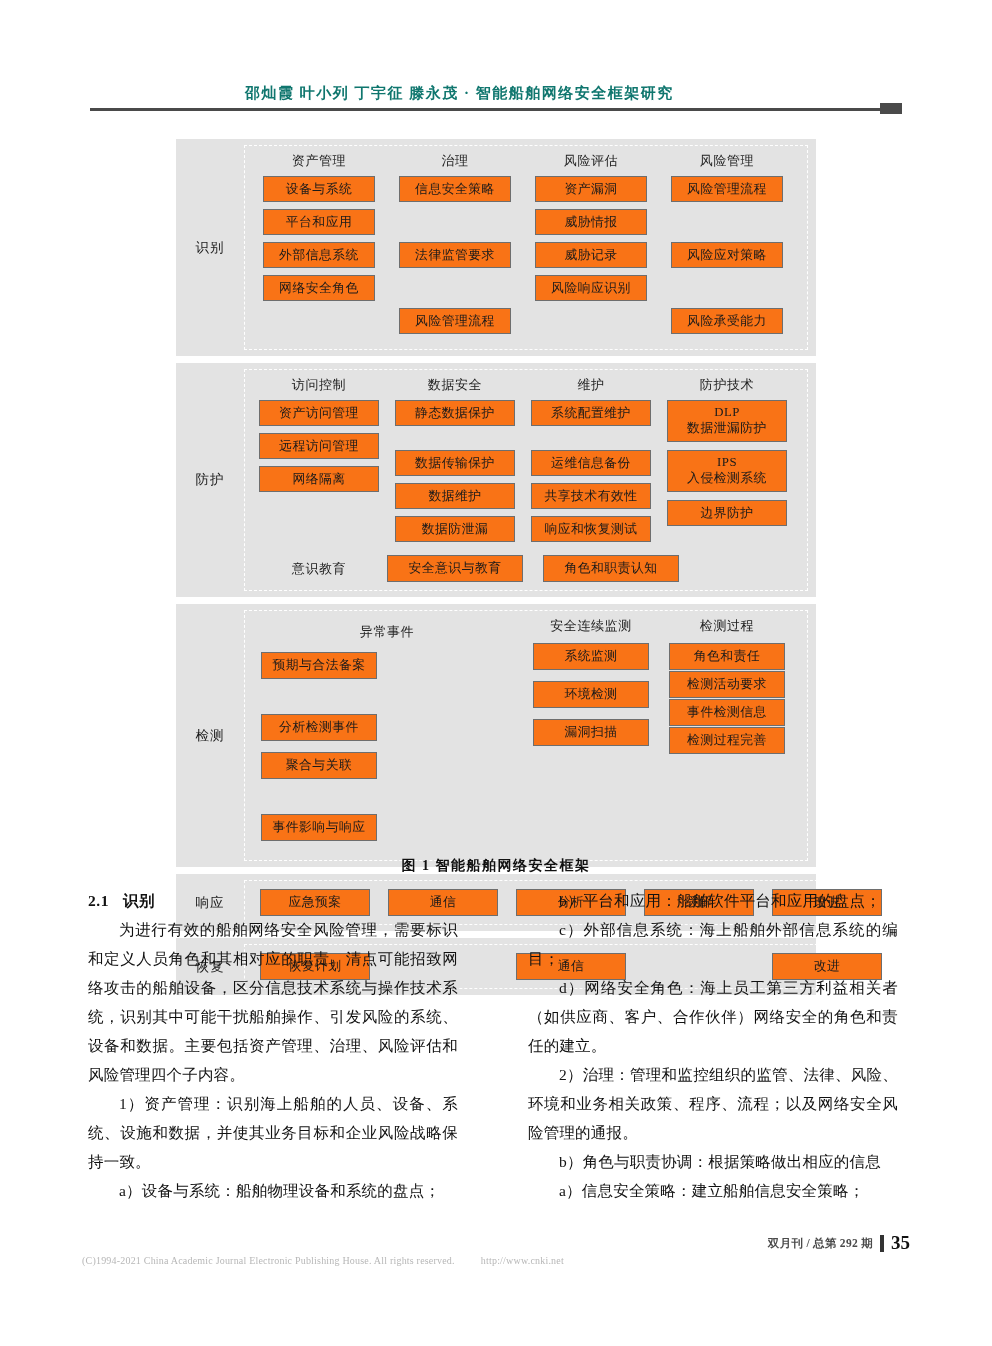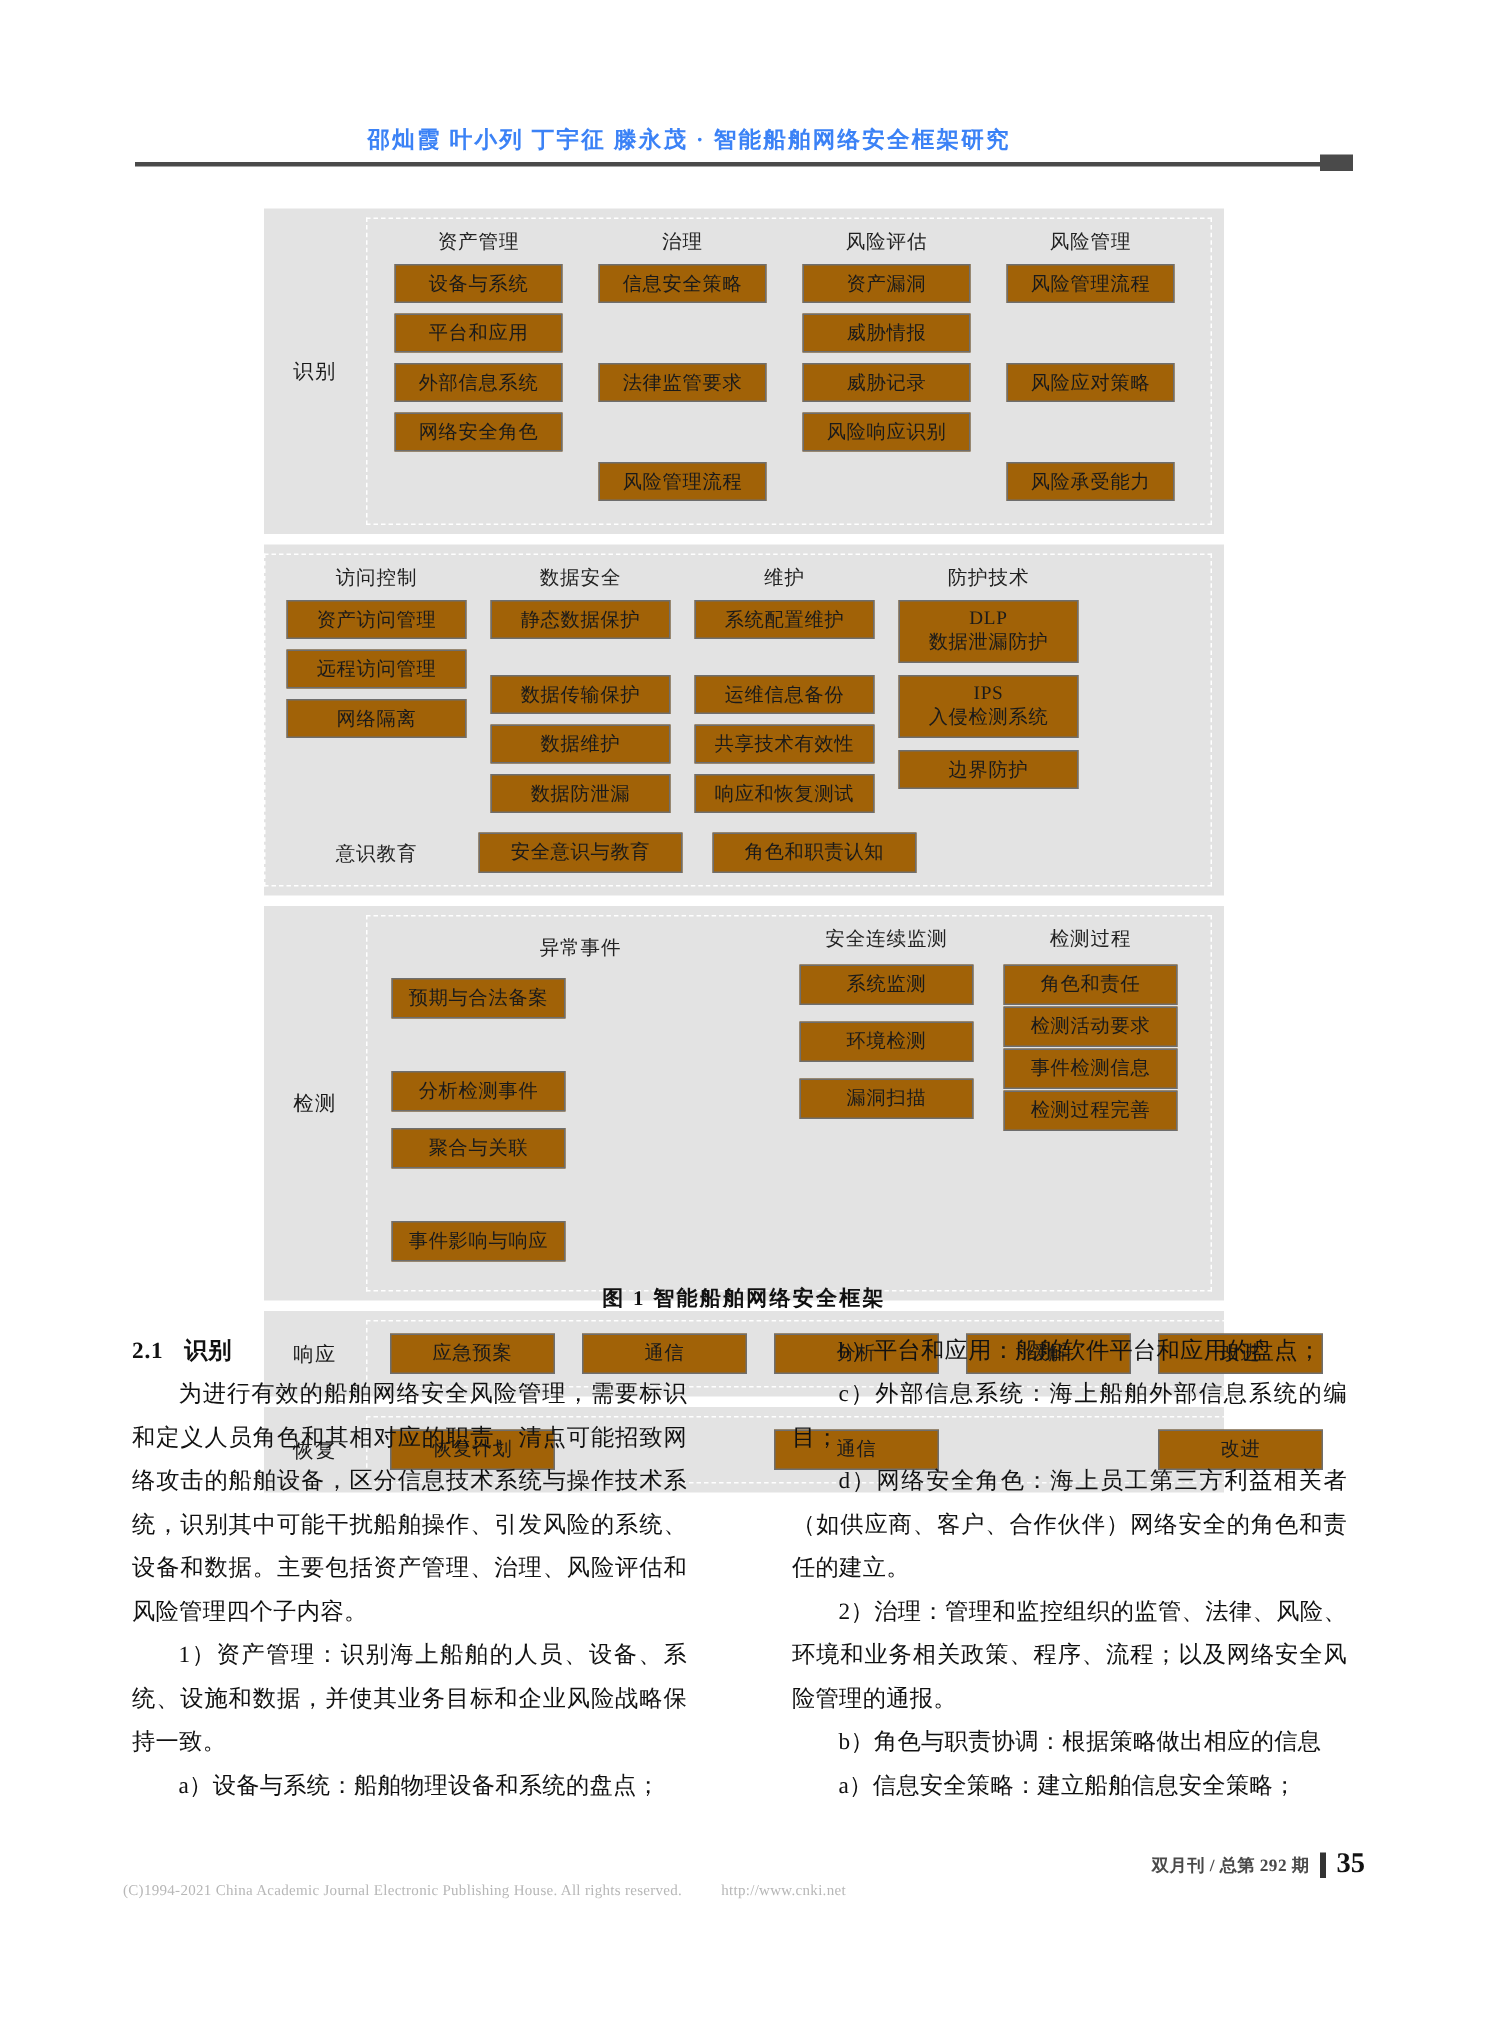--- a/index.html
+++ b/index.html
@@ -25,21 +25,21 @@
     height: 30px;
   }
   .runhead-text {
     position: absolute;
     left: 155px;
     top: 0;
     font-size: 15px;
     letter-spacing: 1.5px;
     font-weight: bold;
     white-space: nowrap;
-    color: #3b82f6;
+    color: #0f766e;
     font-family: Liberation Serif, serif;
   }
   .runhead-rule {
     position: absolute;
     left: 0;
     top: 24px;
     width: 812px;
     height: 3px;
     background: #4a4a4a;
   }
@@ -98,21 +98,21 @@
     color: #222;
     margin-bottom: 7px;
     letter-spacing: 0.6px;
     height: 17px;
     line-height: 17px;
     white-space: nowrap;
   }
 
   .chip {
     border: 1.6px solid #6e6e6e;
-    background: #a16207;
+    background: #f97316;
     color: #1a1a1a;
     font-size: 12.8px;
     letter-spacing: 0.5px;
     text-align: center;
     white-space: nowrap;
     display: flex;
     align-items: center;
     justify-content: center;
     box-sizing: border-box;
   }
@@ -321,20 +321,21 @@
           <div class="slot"></div>
           <div class="slot">
               <div class="chip">风险承受能力</div>
             </div>
         </div>
       </div>
     </div>
   </div>
 
   <div class="band protect">
+    <div class="band-label">防护</div>
     <div class="band-body">
       <div class="cols">
         <div class="col">
           <div class="col-head">访问控制</div>
           <div class="slot">
               <div class="chip">资产访问管理</div>
             </div>
           <div class="slot">
               <div class="chip">远程访问管理</div>
             </div>

